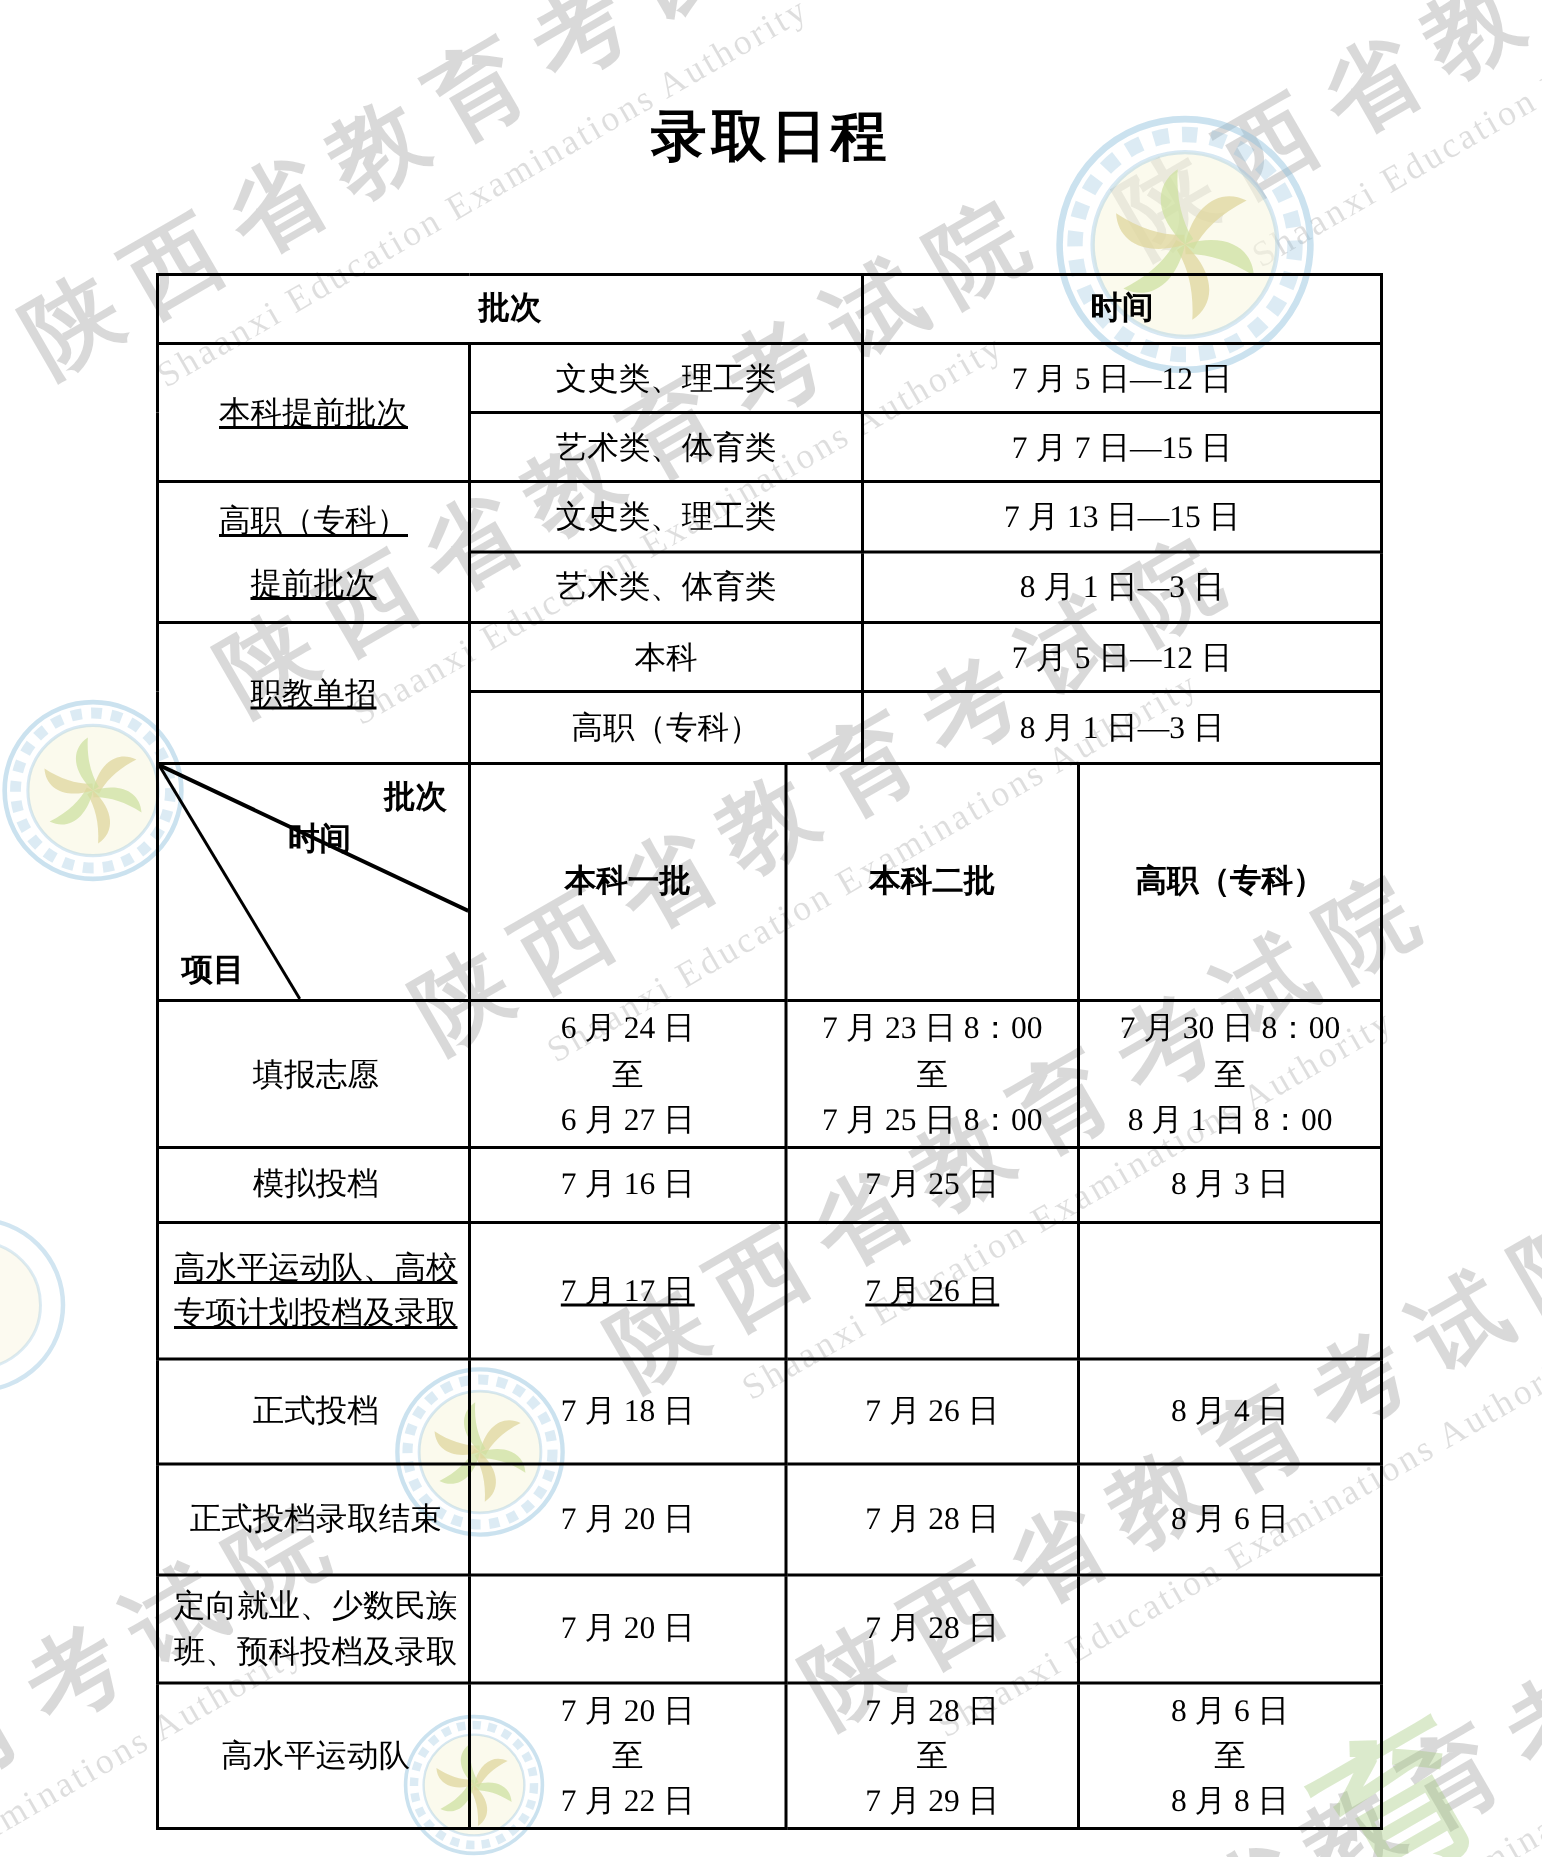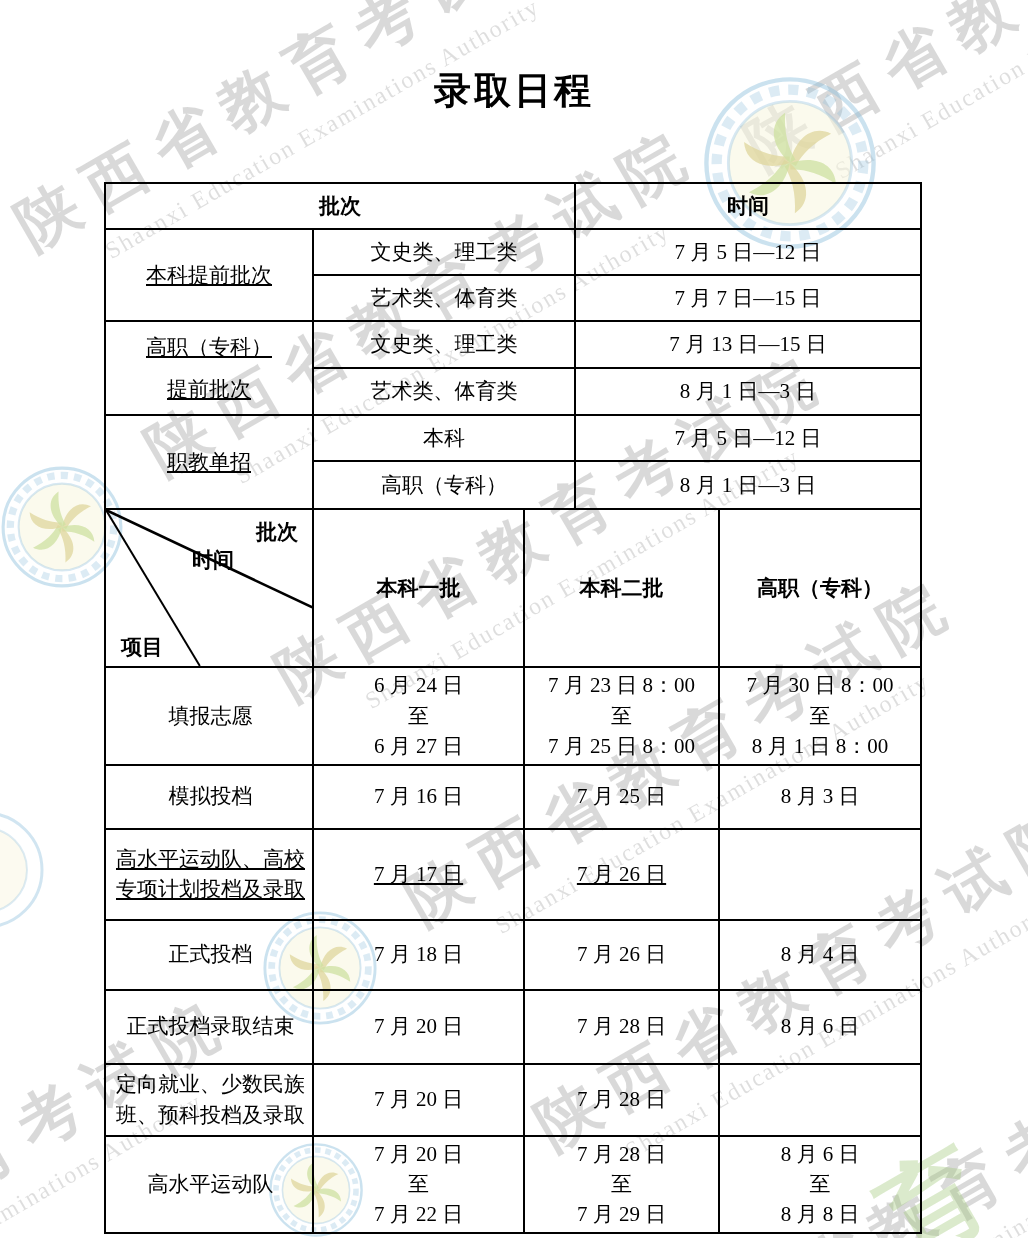--- a/index.html
+++ b/index.html
@@ -242,21 +242,21 @@
         <td>6 月 24 日
 至
 6 月 27 日</td>
         <td>7 月 23 日 8：00
 至
 7 月 25 日 8：00</td>
         <td>7 月 30 日 8：00
 至
 8 月 1 日 8：00</td>
       </tr>
-      <tr style="height:64px;margin-top:16px;">
+      <tr style="height:50px;margin-top:16px;">
         <td class="lbl">模拟投档</td>
         <td>7 月 16 日</td>
         <td>7 月 25 日</td>
         <td>8 月 3 日</td>
       </tr>
       <tr style="height:91px;text-decoration:underline;">
         <td class="lbl">高水平运动队、高校
 专项计划投档及录取</td>
         <td>7 月 17 日</td>
         <td>7 月 26 日</td>

